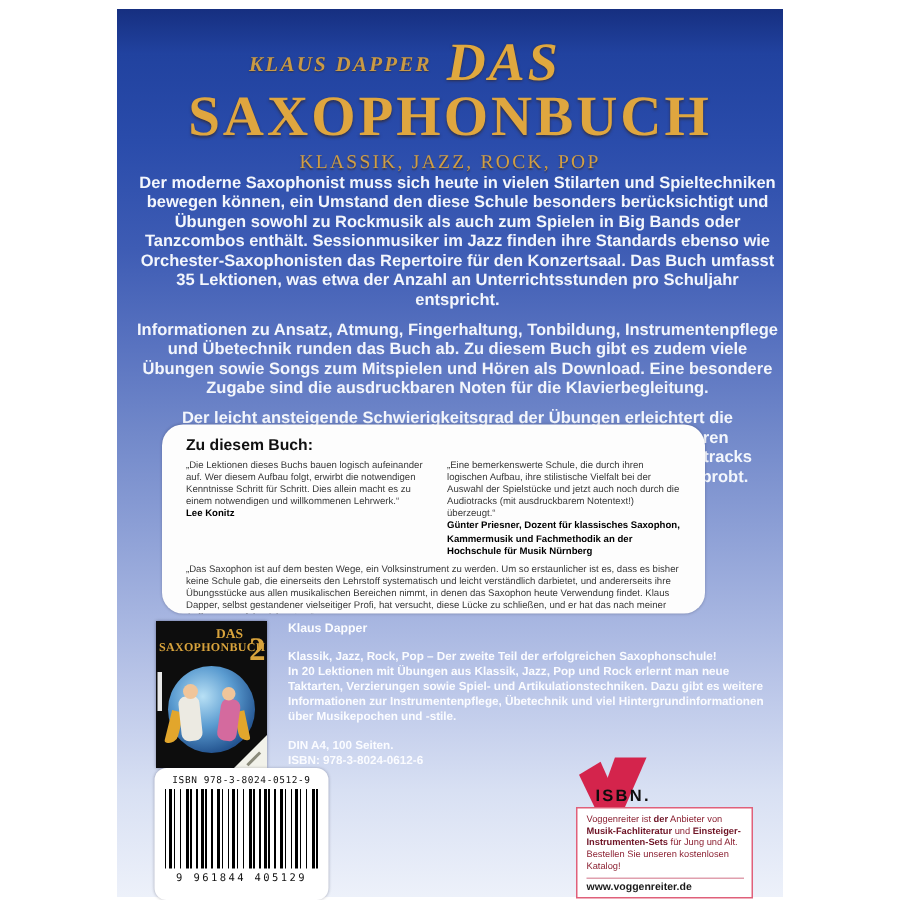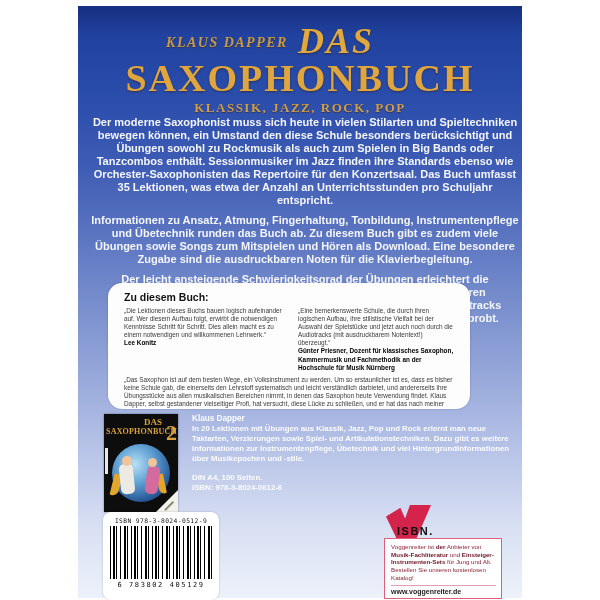--- a/index.html
+++ b/index.html
@@ -12,21 +12,21 @@
   
   .title-block{position:absolute;top:14px;left:0;right:0;text-align:center;
     font-family:"Liberation Serif",serif;}
   .title-line1{transform:translateX(-30px);white-space:nowrap;font-style:italic;}
   .author-name{font-size:14px;letter-spacing:1.5px;color:#c99a45;font-weight:bold;
     text-shadow:0 1px 1px rgba(60,35,0,.5);margin-right:10px;vertical-align:6px;}
   .title-das{font-size:36px;letter-spacing:2px;color:#e0a83e;font-weight:bold;
     text-shadow:0 1px 2px rgba(55,30,0,.55);}
   .title-main{font-size:38px;letter-spacing:2px;color:#dfa63f;font-weight:bold;
     margin-top:-6px;text-shadow:0 1px 2px rgba(55,30,0,.55);}
-  .subtitle{font-size:13px;letter-spacing:1.5px;color:#d09e44;font-weight:bold;
+  .subtitle{font-size:13px;letter-spacing:1.5px;color:#d09e44;font-weight:normal;
     margin-top:0;text-shadow:0 1px 1px rgba(55,30,0,.5);}
 
   
   .paragraphs{position:absolute;top:110px;left:13px;width:428px;}
   .paragraphs p{margin:0 0 7px 0;color:#f3f6fc;font-size:11px;font-weight:bold;
     line-height:13px;text-align:center;}
 
   
   .about-box{position:absolute;left:30px;top:277px;width:362px;height:126px;
     background:#fdfdfd;border-radius:14px;padding:8px 14px 6px 16px;box-sizing:border-box;
@@ -142,30 +142,31 @@
         <div class="sax-b"></div>
         <div class="fig-a"></div>
         <div class="fig-a-head"></div>
         <div class="fig-b"></div>
         <div class="fig-b-head"></div>
         <div class="t-corner"></div>
         <div class="t-corner-line"></div>
       </div>
       <div class="ptext">
         <p class="p-author">Klaus Dapper</p>
+        <p class="p-tagline">Klassik, Jazz, Rock, Pop – Der zweite Teil der erfolgreichen Saxophonschule!</p>
         <p class="p-desc">In 20 Lektionen mit Übungen aus Klassik, Jazz, Pop und Rock erlernt man neue Taktarten, Verzierungen sowie Spiel- und Artikulationstechniken. Dazu gibt es weitere Informationen zur Instrumentenpflege, Übetechnik und viel Hintergrundinformationen über Musikepochen und -stile.</p>
         <p class="p-format">DIN A4, 100 Seiten.</p>
         <p class="p-isbn">ISBN: 978-3-8024-0612-6</p>
       </div>
     </section>
 
     <div class="barcode-box">
       <div class="bc-isbn">ISBN 978-3-8024-0512-9</div>
       <div class="bc-bars"></div>
-      <div class="bc-digits">6 783802 405129</div>
+      <div class="bc-digits">9 961844 405129</div>
     </div>
 
     <div class="publisher">
       <svg class="v-logo" viewBox="0 0 48 46" xmlns="http://www.w3.org/2000/svg">
         <polygon points="0,12 15,3 27,30 12,37" fill="#d4244c"></polygon>
         <polygon points="25,0 47,0 27,46 11,39" fill="#d4244c"></polygon>
       </svg>
       <div class="info-label">ISBN.</div>
       <div class="info-box">
         <p class="info-text"><span>Voggenreiter ist </span><b>der</b><span> Anbieter von </span><b>Musik-Fachliteratur</b><span> und </span><b>Einsteiger-Instrumenten-Sets</b><span> für Jung und Alt. Bestellen Sie unseren kostenlosen Katalog!</span></p>

